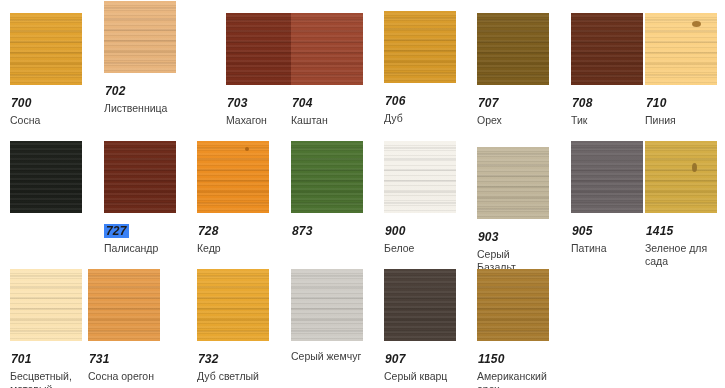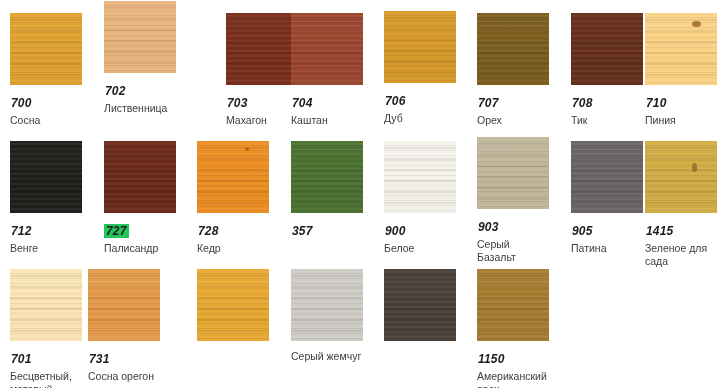--- a/index.html
+++ b/index.html
@@ -43,21 +43,21 @@
   .code {
     display: inline-block;
     font-size: 12px;
     font-weight: bold;
     color: #1c1c1c;
     letter-spacing: 0.2px;
     padding: 0 1px;
     font-style: italic;
   }
   .code.highlight {
-    background: #22c55e;
+    background: #3b82f6;
     color: #1c1c1c;
     padding: 1px 2px 1px 2px;
   }
   .name {
     margin-top: 4px;
     font-size: 10.5px;
     color: #3d3d3d;
     line-height: 12.5px;
     max-width: 86px;
     white-space: pre-line;
@@ -137,24 +137,20 @@
       </div>
       <div class="swatch-label">
         <div><span class="code">710</span></div>
         <div class="name">Пиния</div>
       </div>
     </div>
     <div class="swatch-cell" style="left: 10px; top: 141px;">
       <div class="swatch-chip" style="width: 72px; height: 72px; background: rgb(30, 33, 28);">
         <div class="grain" style="background: repeating-linear-gradient(0deg, rgba(0, 0, 0, 0) 0px, rgba(0, 0, 0, 0) 2px, rgba(0, 0, 0, 0.055) 2px, rgba(0, 0, 0, 0.055) 3px, rgba(255, 255, 255, 0.05) 3px, rgba(255, 255, 255, 0.05) 5px), repeating-linear-gradient(0deg, rgba(0, 0, 0, 0) 0px, rgba(0, 0, 0, 0) 9px, rgba(0, 0, 0, 0.07) 9px, rgba(0, 0, 0, 0.07) 11px), linear-gradient(rgba(43, 47, 39, 0.133) 0%, transparent 35%, rgba(17, 19, 16, 0.18) 72%, transparent 100%);"></div>
       </div>
-      <div class="swatch-label">
-        <div><span class="code">712</span></div>
-        <div class="name">Венге</div>
-      </div>
     </div>
     <div class="swatch-cell" style="left: 104px; top: 141px;">
       <div class="swatch-chip" style="width: 72px; height: 72px; background: rgb(108, 42, 26);">
         <div class="grain" style="background: repeating-linear-gradient(0deg, rgba(0, 0, 0, 0) 0px, rgba(0, 0, 0, 0) 2px, rgba(0, 0, 0, 0.055) 2px, rgba(0, 0, 0, 0.055) 3px, rgba(255, 255, 255, 0.05) 3px, rgba(255, 255, 255, 0.05) 5px), repeating-linear-gradient(0deg, rgba(0, 0, 0, 0) 0px, rgba(0, 0, 0, 0) 9px, rgba(0, 0, 0, 0.07) 9px, rgba(0, 0, 0, 0.07) 11px), linear-gradient(rgba(129, 58, 38, 0.133) 0%, transparent 35%, rgba(87, 29, 16, 0.18) 72%, transparent 100%);"></div>
       </div>
       <div class="swatch-label">
         <div><span class="code highlight">727</span></div>
         <div class="name">Палисандр</div>
       </div>
     </div>
@@ -166,33 +162,33 @@
       <div class="swatch-label">
         <div><span class="code">728</span></div>
         <div class="name">Кедр</div>
       </div>
     </div>
     <div class="swatch-cell" style="left: 291px; top: 141px;">
       <div class="swatch-chip" style="width: 72px; height: 72px; background: rgb(76, 114, 49);">
         <div class="grain" style="background: repeating-linear-gradient(0deg, rgba(0, 0, 0, 0) 0px, rgba(0, 0, 0, 0) 2px, rgba(0, 0, 0, 0.055) 2px, rgba(0, 0, 0, 0.055) 3px, rgba(255, 255, 255, 0.05) 3px, rgba(255, 255, 255, 0.05) 5px), repeating-linear-gradient(0deg, rgba(0, 0, 0, 0) 0px, rgba(0, 0, 0, 0) 9px, rgba(0, 0, 0, 0.07) 9px, rgba(0, 0, 0, 0.07) 11px), linear-gradient(rgba(93, 133, 64, 0.133) 0%, transparent 35%, rgba(60, 93, 37, 0.18) 72%, transparent 100%);"></div>
       </div>
       <div class="swatch-label">
-        <div><span class="code">357</span></div>
+        <div><span class="code">873</span></div>
       </div>
     </div>
     <div class="swatch-cell" style="left: 384px; top: 141px;">
       <div class="swatch-chip" style="width: 72px; height: 72px; background: rgb(244, 241, 234);">
         <div class="grain" style="background: repeating-linear-gradient(0deg, rgba(0, 0, 0, 0) 0px, rgba(0, 0, 0, 0) 2px, rgba(0, 0, 0, 0.055) 2px, rgba(0, 0, 0, 0.055) 3px, rgba(255, 255, 255, 0.05) 3px, rgba(255, 255, 255, 0.05) 5px), repeating-linear-gradient(0deg, rgba(0, 0, 0, 0) 0px, rgba(0, 0, 0, 0) 9px, rgba(0, 0, 0, 0.07) 9px, rgba(0, 0, 0, 0.07) 11px), linear-gradient(rgba(251, 249, 245, 0.133) 0%, transparent 35%, rgba(231, 226, 216, 0.18) 72%, transparent 100%);"></div>
       </div>
       <div class="swatch-label">
         <div><span class="code">900</span></div>
         <div class="name">Белое</div>
       </div>
     </div>
-    <div class="swatch-cell" style="left: 477px; top: 137px;">
+    <div class="swatch-cell" style="left: 477px; top: 147px;">
       <div class="swatch-chip" style="width: 72px; height: 72px; background: rgb(194, 183, 156);">
         <div class="grain" style="background: repeating-linear-gradient(0deg, rgba(0, 0, 0, 0) 0px, rgba(0, 0, 0, 0) 2px, rgba(0, 0, 0, 0.055) 2px, rgba(0, 0, 0, 0.055) 3px, rgba(255, 255, 255, 0.05) 3px, rgba(255, 255, 255, 0.05) 5px), repeating-linear-gradient(0deg, rgba(0, 0, 0, 0) 0px, rgba(0, 0, 0, 0) 9px, rgba(0, 0, 0, 0.07) 9px, rgba(0, 0, 0, 0.07) 11px), linear-gradient(rgba(211, 201, 178, 0.133) 0%, transparent 35%, rgba(176, 164, 137, 0.18) 72%, transparent 100%);"></div>
       </div>
       <div class="swatch-label">
         <div><span class="code">903</span></div>
         <div class="name">Серый
 Базальт</div>
       </div>
     </div>
     <div class="swatch-cell" style="left: 571px; top: 141px;">
@@ -231,33 +227,41 @@
       </div>
       <div class="swatch-label">
         <div><span class="code">731</span></div>
         <div class="name">Сосна орегон</div>
       </div>
     </div>
     <div class="swatch-cell" style="left: 197px; top: 269px;">
       <div class="swatch-chip" style="width: 72px; height: 72px; background: rgb(232, 168, 50);">
         <div class="grain" style="background: repeating-linear-gradient(0deg, rgba(0, 0, 0, 0) 0px, rgba(0, 0, 0, 0) 2px, rgba(0, 0, 0, 0.055) 2px, rgba(0, 0, 0, 0.055) 3px, rgba(255, 255, 255, 0.05) 3px, rgba(255, 255, 255, 0.05) 5px), repeating-linear-gradient(0deg, rgba(0, 0, 0, 0) 0px, rgba(0, 0, 0, 0) 9px, rgba(0, 0, 0, 0.07) 9px, rgba(0, 0, 0, 0.07) 11px), linear-gradient(rgba(244, 189, 85, 0.133) 0%, transparent 35%, rgba(211, 147, 30, 0.18) 72%, transparent 100%);"></div>
       </div>
+      <div class="swatch-label">
+        <div><span class="code">732</span></div>
+        <div class="name">Дуб светлый</div>
+      </div>
     </div>
     <div class="swatch-cell" style="left: 291px; top: 269px;">
       <div class="swatch-chip" style="width: 72px; height: 72px; background: rgb(207, 204, 198);">
         <div class="grain" style="background: repeating-linear-gradient(0deg, rgba(0, 0, 0, 0) 0px, rgba(0, 0, 0, 0) 2px, rgba(0, 0, 0, 0.055) 2px, rgba(0, 0, 0, 0.055) 3px, rgba(255, 255, 255, 0.05) 3px, rgba(255, 255, 255, 0.05) 5px), repeating-linear-gradient(0deg, rgba(0, 0, 0, 0) 0px, rgba(0, 0, 0, 0) 9px, rgba(0, 0, 0, 0.07) 9px, rgba(0, 0, 0, 0.07) 11px), linear-gradient(rgba(222, 219, 214, 0.133) 0%, transparent 35%, rgba(192, 188, 181, 0.18) 72%, transparent 100%);"></div>
       </div>
       <div class="swatch-label">
         <div class="name">Серый жемчуг</div>
       </div>
     </div>
     <div class="swatch-cell" style="left: 384px; top: 269px;">
       <div class="swatch-chip" style="width: 72px; height: 72px; background: rgb(75, 64, 57);">
         <div class="grain" style="background: repeating-linear-gradient(0deg, rgba(0, 0, 0, 0) 0px, rgba(0, 0, 0, 0) 2px, rgba(0, 0, 0, 0.055) 2px, rgba(0, 0, 0, 0.055) 3px, rgba(255, 255, 255, 0.05) 3px, rgba(255, 255, 255, 0.05) 5px), repeating-linear-gradient(0deg, rgba(0, 0, 0, 0) 0px, rgba(0, 0, 0, 0) 9px, rgba(0, 0, 0, 0.07) 9px, rgba(0, 0, 0, 0.07) 11px), linear-gradient(rgba(91, 79, 71, 0.133) 0%, transparent 35%, rgba(60, 50, 44, 0.18) 72%, transparent 100%);"></div>
       </div>
+      <div class="swatch-label">
+        <div><span class="code">907</span></div>
+        <div class="name">Серый кварц</div>
+      </div>
     </div>
     <div class="swatch-cell" style="left: 477px; top: 269px;">
       <div class="swatch-chip" style="width: 72px; height: 72px; background: rgb(168, 124, 49);">
         <div class="grain" style="background: repeating-linear-gradient(0deg, rgba(0, 0, 0, 0) 0px, rgba(0, 0, 0, 0) 2px, rgba(0, 0, 0, 0.055) 2px, rgba(0, 0, 0, 0.055) 3px, rgba(255, 255, 255, 0.05) 3px, rgba(255, 255, 255, 0.05) 5px), repeating-linear-gradient(0deg, rgba(0, 0, 0, 0) 0px, rgba(0, 0, 0, 0) 9px, rgba(0, 0, 0, 0.07) 9px, rgba(0, 0, 0, 0.07) 11px), linear-gradient(rgba(188, 145, 72, 0.133) 0%, transparent 35%, rgba(148, 106, 33, 0.18) 72%, transparent 100%);"></div>
       </div>
       <div class="swatch-label">
         <div><span class="code">1150</span></div>
         <div class="name">Американский
 орех</div>
       </div>

